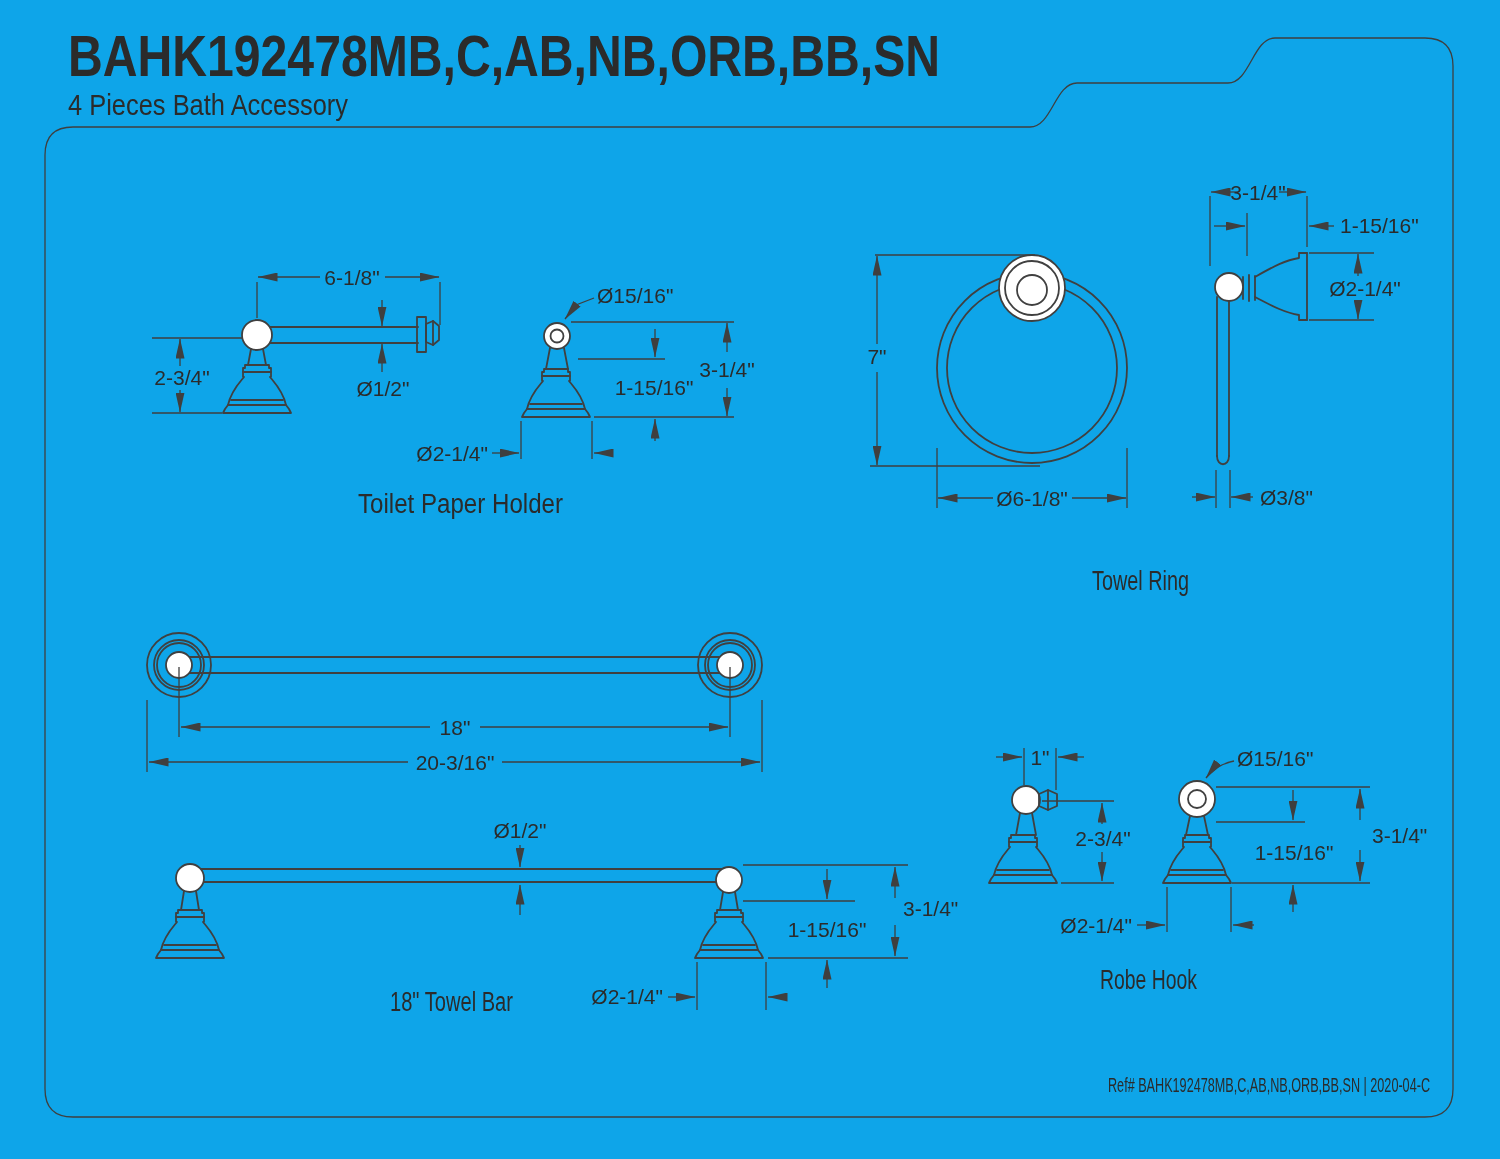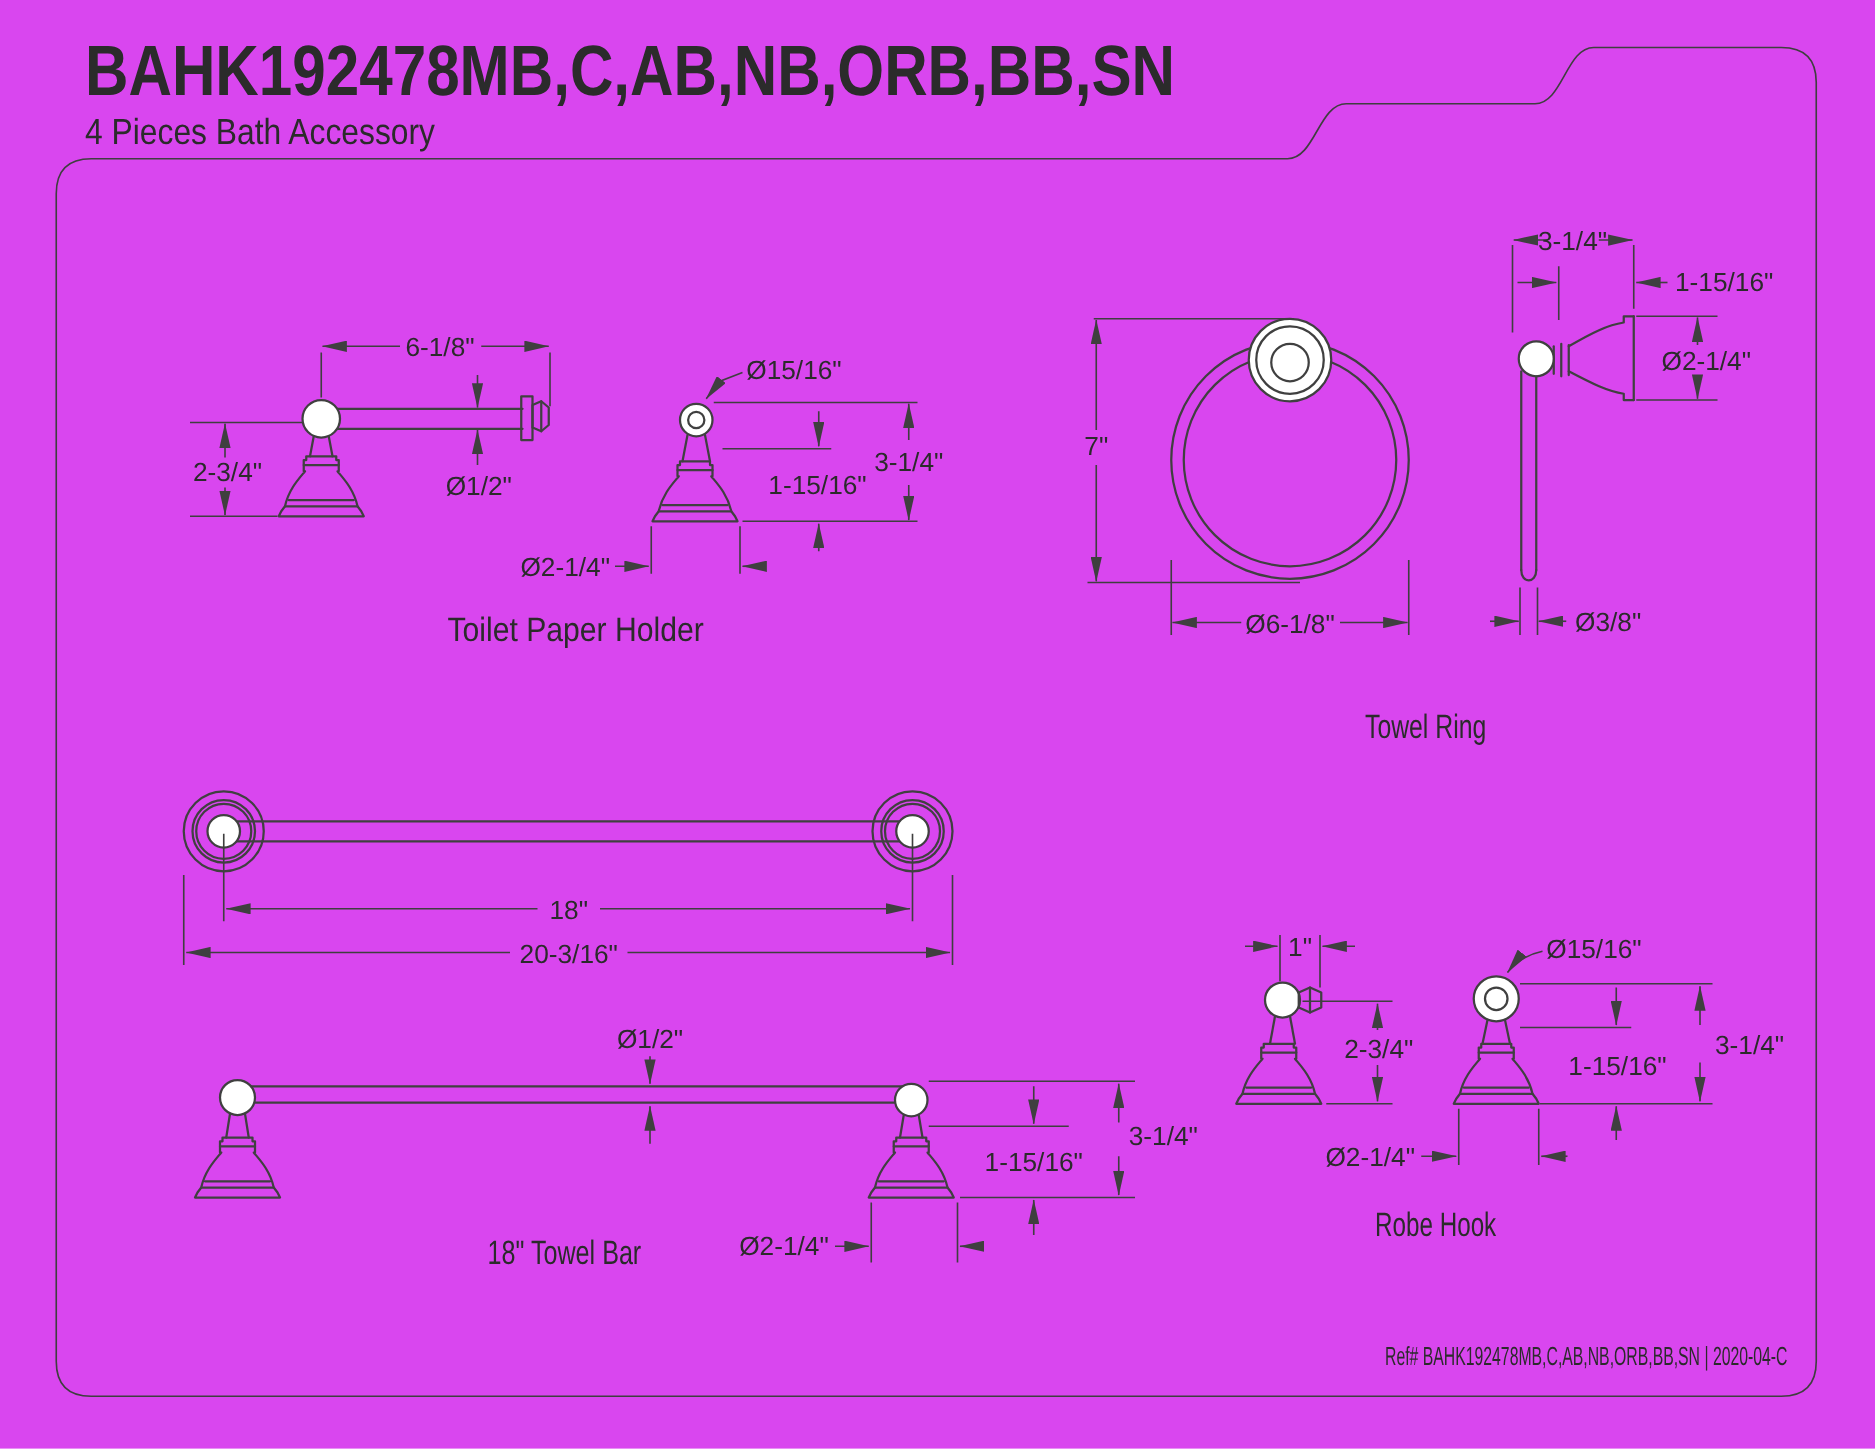--- a/index.html
+++ b/index.html
@@ -1,16 +1,16 @@
 <!DOCTYPE html>
 <html><head>
 <meta charset="utf-8">
 <style>
   html,body { margin:0; padding:0; background:#ffffff; }
-  #sheet { position:relative; width:1500px; height:1159px; background:#d946ef; overflow:hidden; }
+  #sheet { position:relative; width:1500px; height:1159px; background:#0ea5e9; overflow:hidden; }
   svg { position:absolute; left:0; top:0; }
   text { font-family:"Liberation Sans", sans-serif; fill:#2b2b2b; }
   .p  { fill:none; stroke:#404040; stroke-width:1.8; stroke-linecap:round; stroke-linejoin:round; }
   .pw { fill:#ffffff; stroke:#404040; stroke-width:1.8; }
   .d  { fill:none; stroke:#3f3f3f; stroke-width:1.3; }
   .da { marker-end:url(#arr); }
   .t  { font-size:21px; }
   .tm { text-anchor:middle; }
   .te { text-anchor:end; }
   .cap { font-size:27px; }

